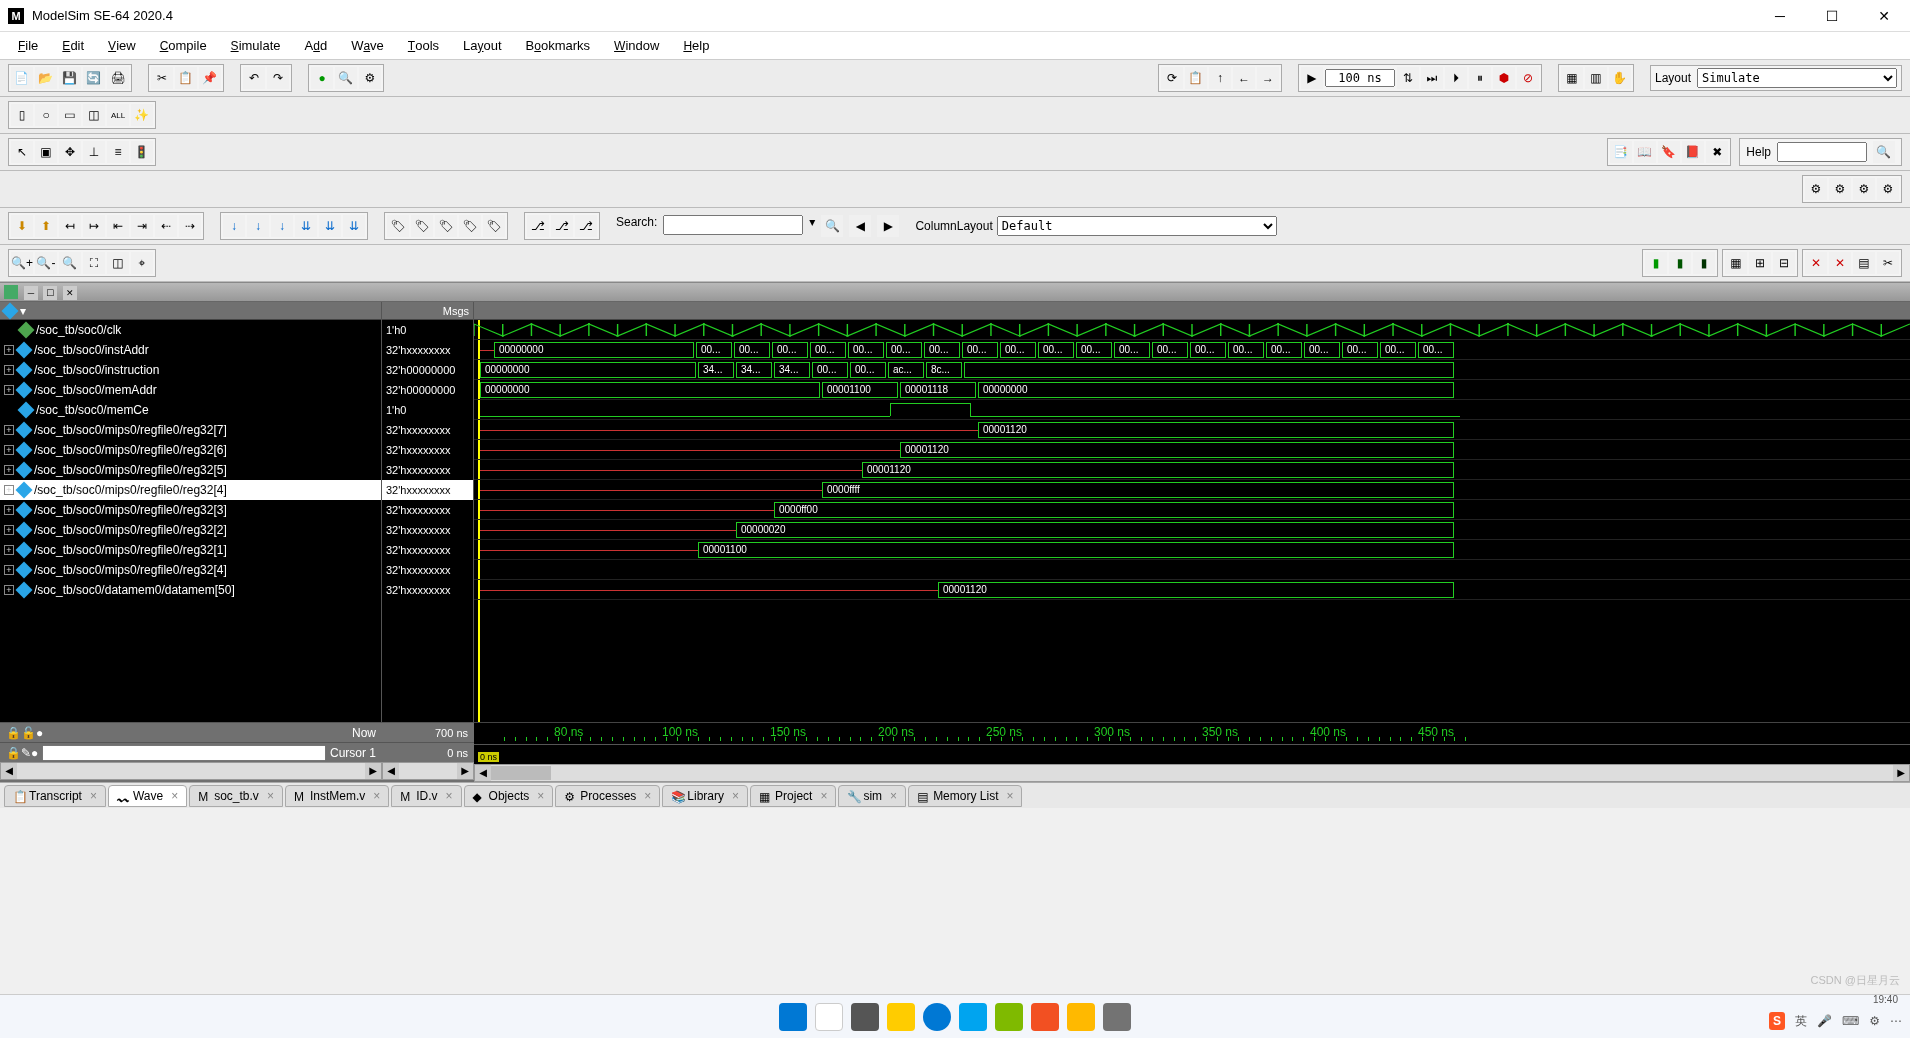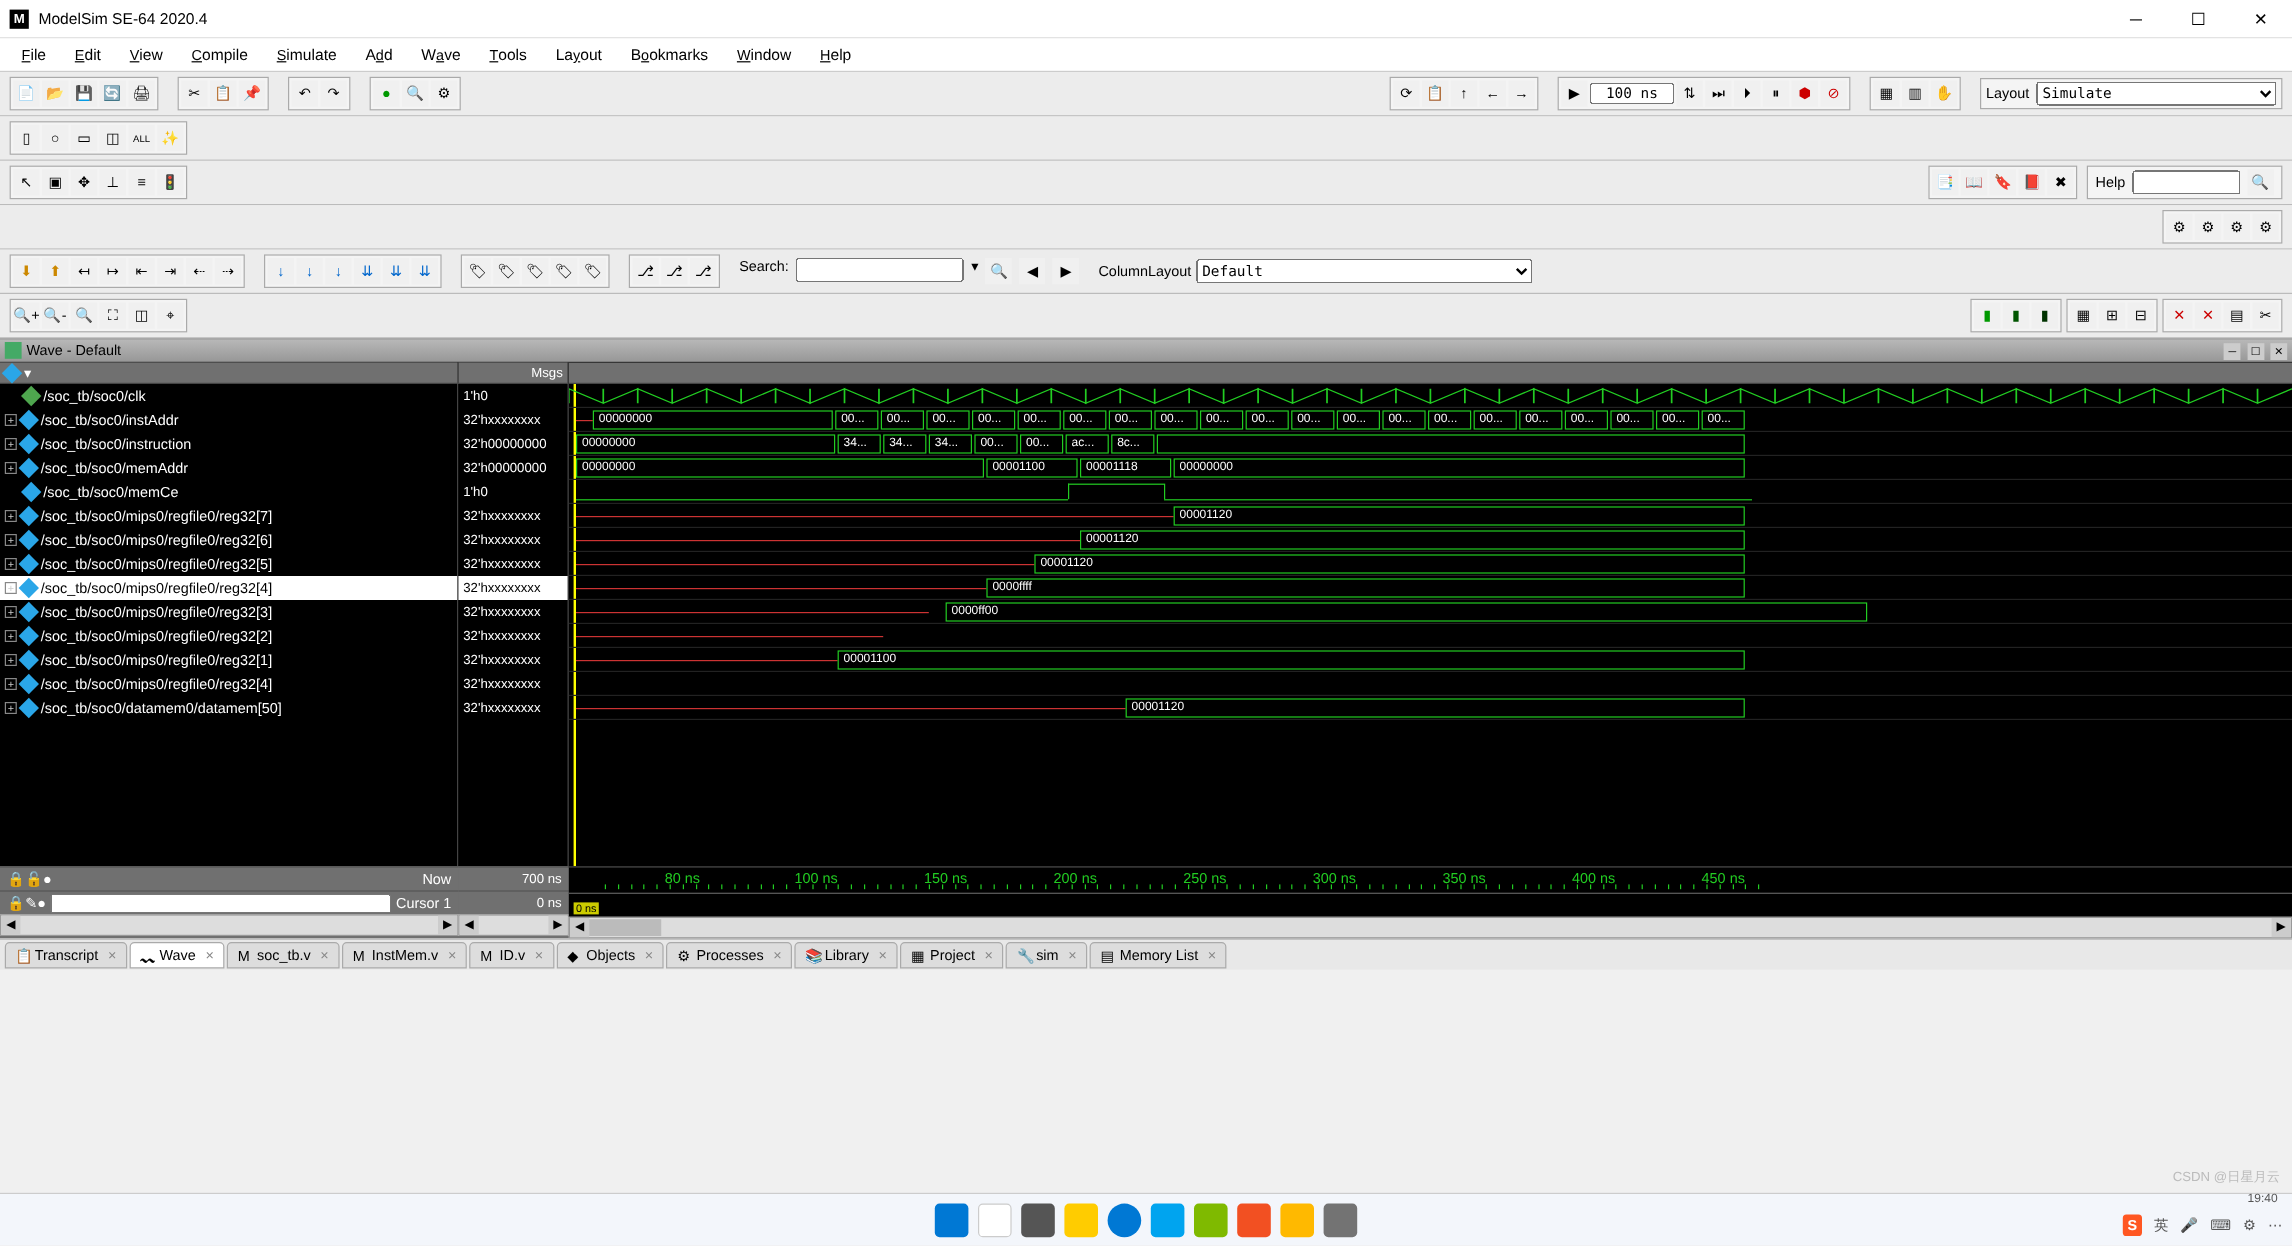--- a/index.html
+++ b/index.html
@@ -277,21 +277,20 @@
   <div class="tbgroup">
     <span class="tbbtn" style="color:#c00">✕</span>
     <span class="tbbtn" style="color:#c00">✕</span>
     <span class="tbbtn">▤</span>
     <span class="tbbtn">✂</span>
   </div>
 </div>
 
 <div class="wave-header">
   <div class="whicon"></div>
-  <div class="whtitle">Wave - Default</div>
   <div class="whbtns">
     <span>─</span>
     <span>☐</span>
     <span>✕</span>
   </div>
 </div>
 
 <div class="wave-body">
 
   <div class="sig-panel">
@@ -461,24 +460,25 @@
         <div class="wrow">
           <div class="wline" style="left:6px;width:382px"></div>
           <div class="wval" style="left:388px;width:592px">00001120</div>
         </div>
         <div class="wrow">
           <div class="wline" style="left:6px;width:342px"></div>
           <div class="wval" style="left:348px;width:632px">0000ffff</div>
         </div>
         <div class="wrow">
           <div class="wline" style="left:6px;width:294px"></div>
-          <div class="wval" style="left:314px;width:768px">0000ff00</div>
+          <div class="wval" style="left:300px;width:680px">0000ff00</div>
         </div>
         <div class="wrow">
           <div class="wline" style="left:6px;width:256px"></div>
+          <div class="wval" style="left:262px;width:718px">00000020</div>
         </div>
         <div class="wrow">
           <div class="wline" style="left:6px;width:218px"></div>
           <div class="wval" style="left:224px;width:756px">00001100</div>
         </div>
         <div class="wrow"></div>
         <div class="wrow">
           <div class="wline" style="left:6px;width:458px"></div>
           <div class="wval" style="left:464px;width:516px">00001120</div>
         </div>

